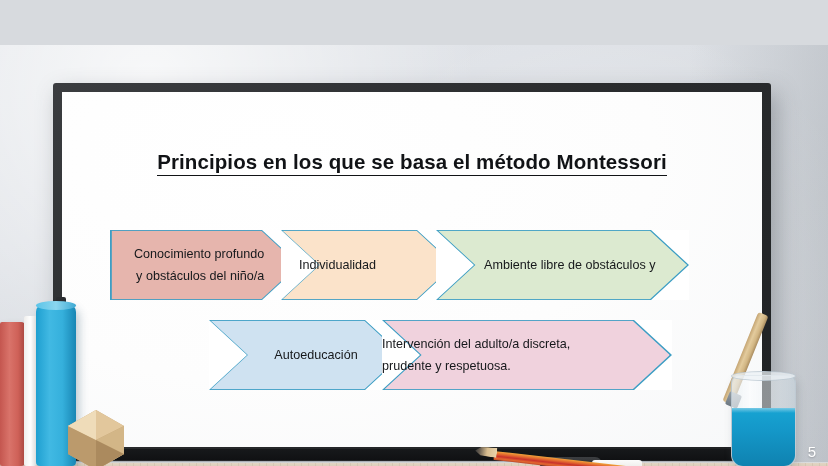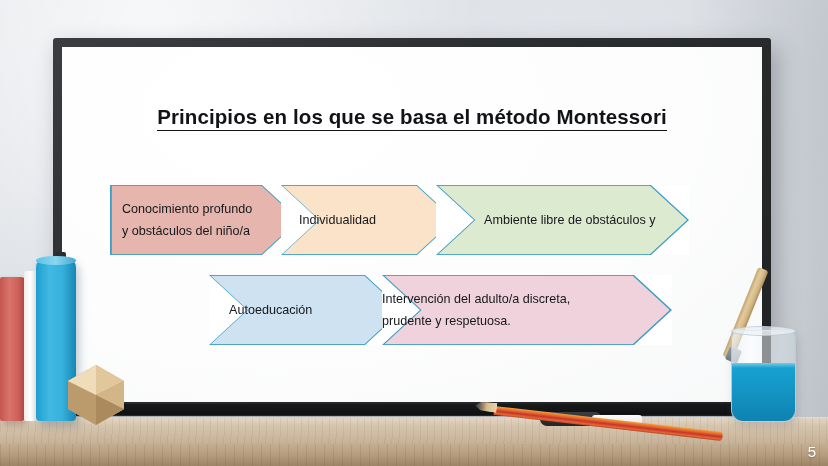--- a/index.html
+++ b/index.html
@@ -3,21 +3,21 @@
 <meta charset="utf-8">
 <style>
   html,body{margin:0;padding:0;}
   body{
     width:828px;height:466px;overflow:hidden;
     font-family:"Liberation Sans",sans-serif;
     position:relative;background:#d7dade;
   }
 
   
-  #scene{position:absolute;inset:0;}
+  #scene{position:absolute;inset:0;margin-top:45px;}
 
   .wall{
     position:absolute;left:0;top:0;width:828px;height:424px;
     background:
       radial-gradient(circle at 18% 8%, rgba(255,255,255,.75) 0%, rgba(255,255,255,0) 42%),
       radial-gradient(circle at 72% 62%, rgba(255,255,255,.45) 0%, rgba(255,255,255,0) 45%),
       linear-gradient(160deg,#e3e6ea 0%,#dfe2e7 28%,#d4d8dd 62%,#cfd3d9 100%);
   }
   .wall-shadow-right{
     position:absolute;right:0;top:0;width:140px;height:424px;
@@ -221,21 +221,21 @@
       <div class="slide">
 
         <div class="title">
           <span>Principios en los que se basa el método Montessori</span>
         </div>
 
         <div class="chev r1 first" style="left:48px;top:138px;width:190px;height:70px;">
           <div class="shape-out"></div>
           <div class="shape-in" style="background:#e6b5ad;"></div>
           <div class="inner">
-            <div class="txt" style="padding-left:12px;">
+            <div class="txt" style="padding-left:24px;text-align:right;">
               <div>Conocimiento profundo</div>
               <div>y obstáculos del niño/a</div>
             </div>
           </div>
         </div>
 
         <div class="chev r1" style="left:219px;top:138px;width:174px;height:70px;">
           <div class="shape-out"></div>
           <div class="shape-in" style="background:#fbe3ca;"></div>
           <div class="inner" style="justify-content:flex-start;">
@@ -251,21 +251,21 @@
           <div class="inner">
             <div class="txt" style="padding-left:48px;">
               <div>Ambiente libre de obstáculos y</div>
             </div>
           </div>
         </div>
 
         <div class="chev r2" style="left:147px;top:228px;width:194px;height:70px;">
           <div class="shape-out"></div>
           <div class="shape-in" style="background:#cfe2f1;"></div>
-          <div class="inner" style="justify-content:flex-start;">
+          <div class="inner" style="justify-content:center;">
             <div class="txt" style="padding-left:20px;">
               <div>Autoeducación</div>
             </div>
           </div>
         </div>
 
         <div class="chev r2" style="left:320px;top:228px;width:290px;height:70px;">
           <div class="shape-out"></div>
           <div class="shape-in" style="background:#f0d2dd;"></div>
           <div class="inner">

